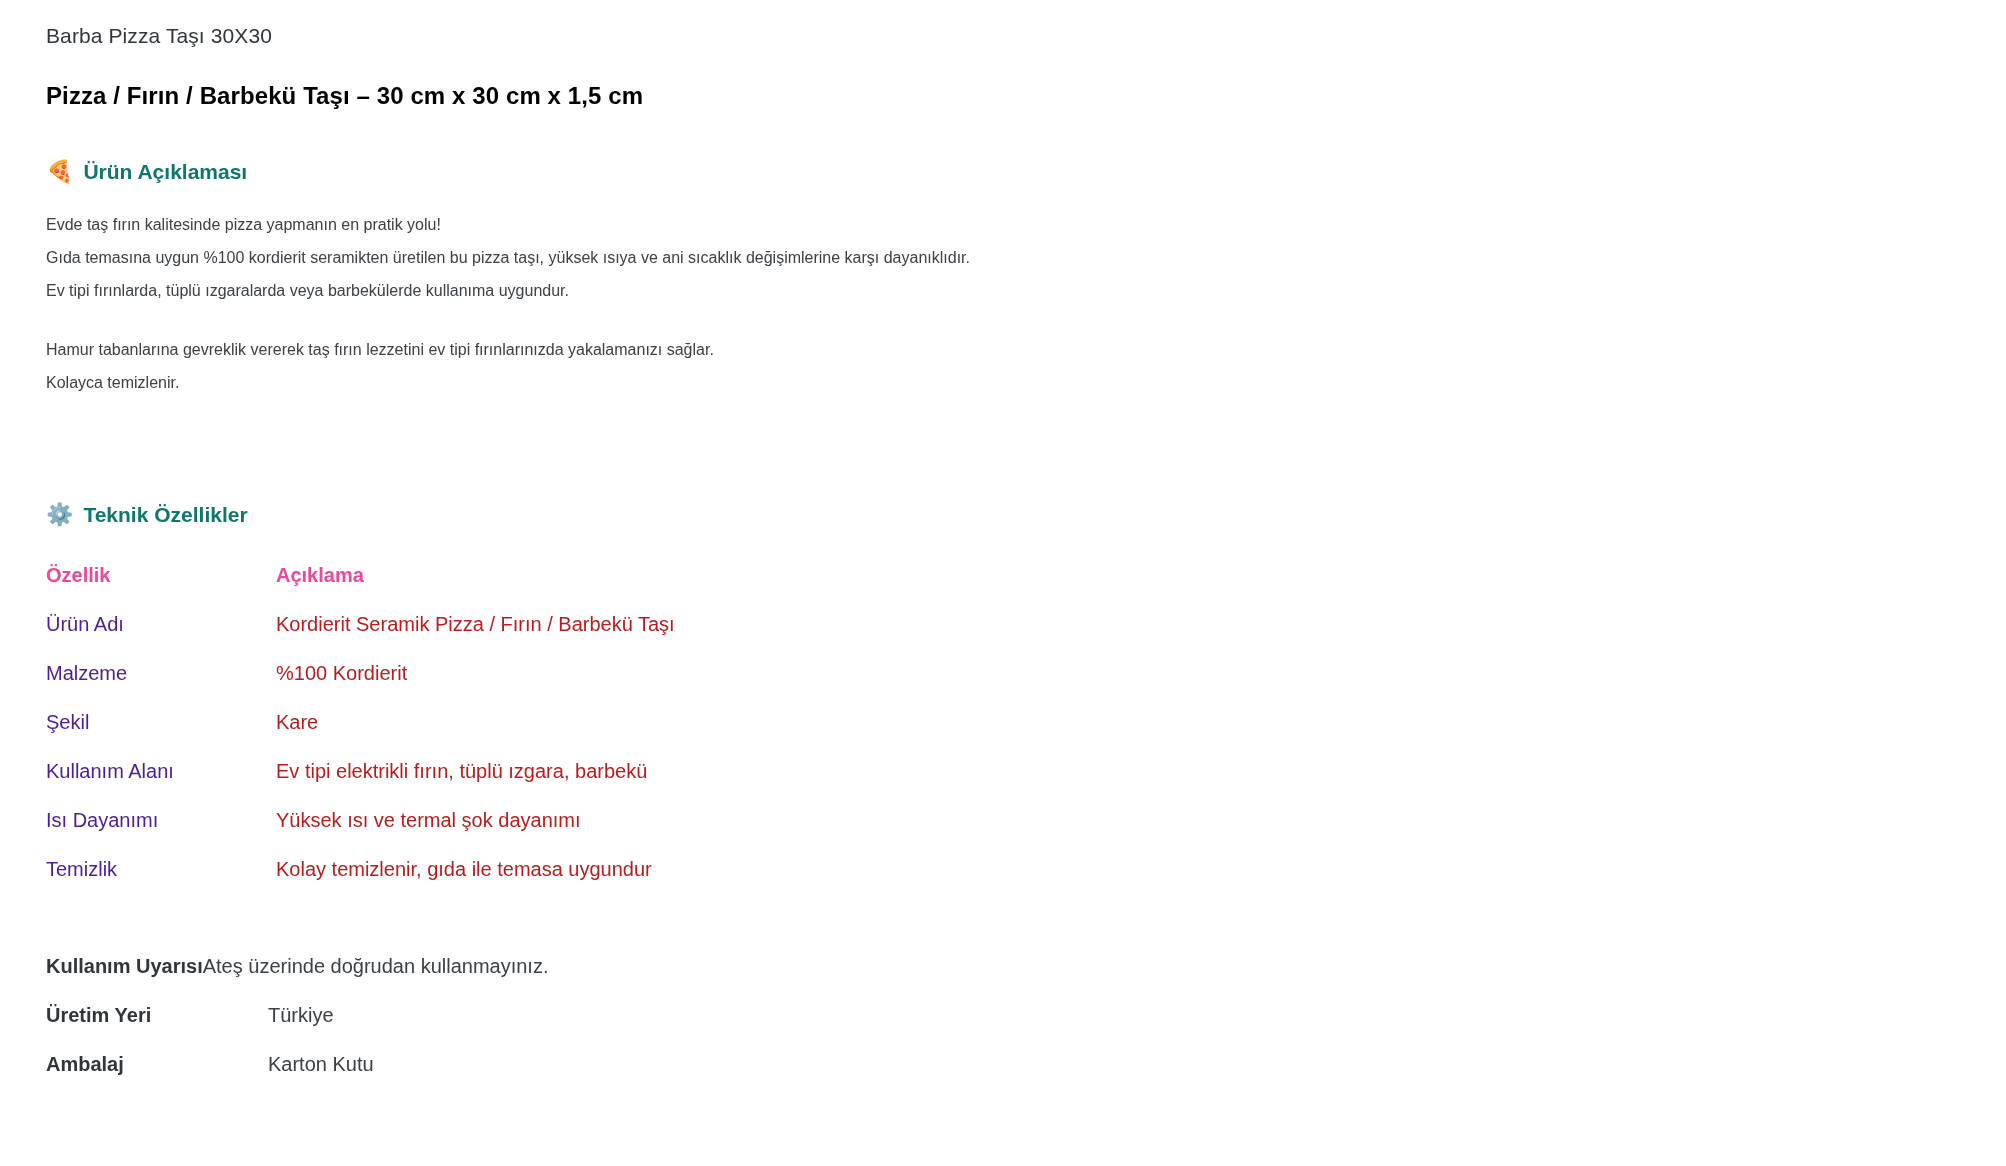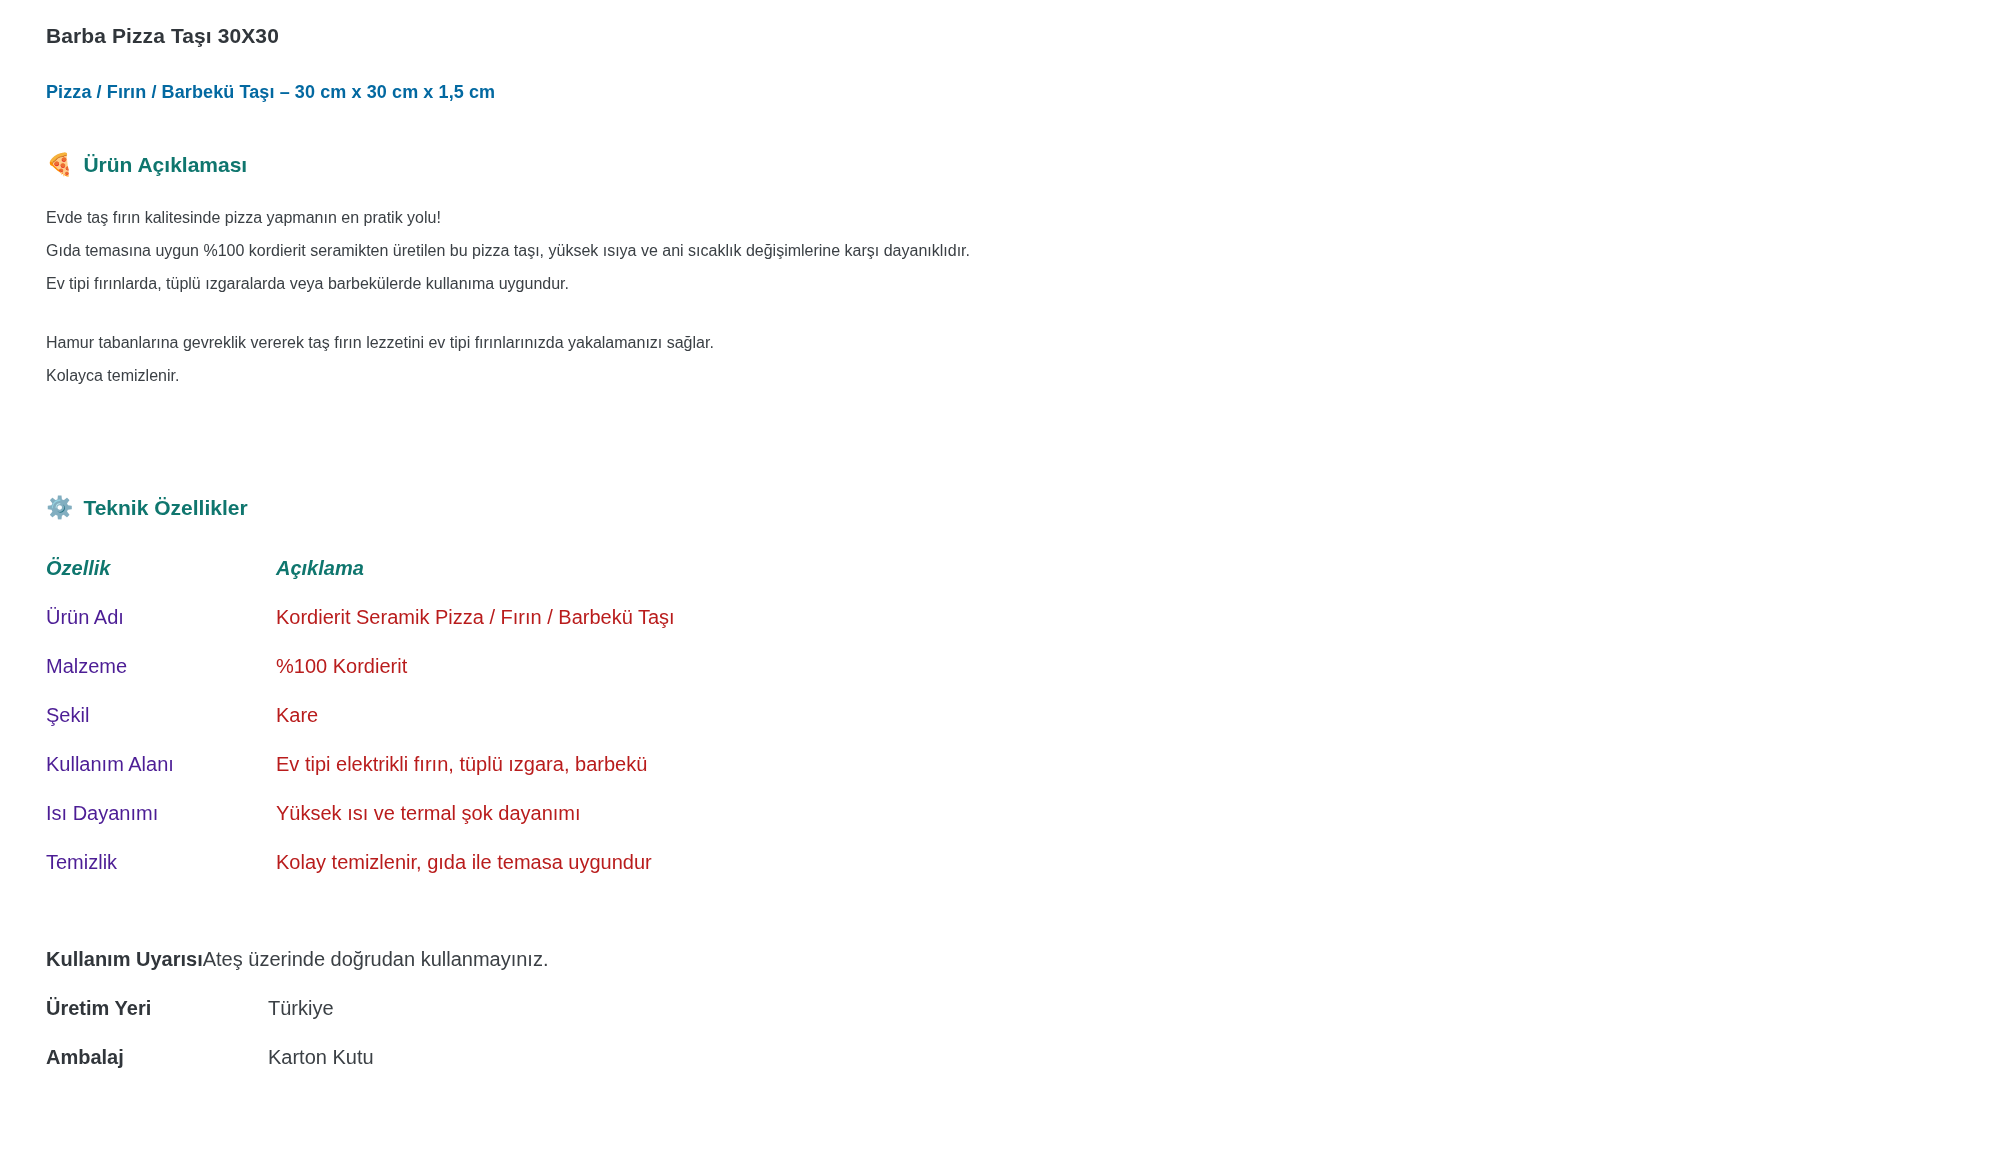--- a/index.html
+++ b/index.html
@@ -18,29 +18,29 @@
     box-sizing: border-box;
     width: 2006px;
     height: 1166px;
     padding: 24px 46px 0 46px;
     overflow: hidden;
   }
 
   
   .title {
     font-size: 21px;
-    font-weight: bold;
+    font-weight: normal;
     color: #31363b;
     letter-spacing: 0.1px;
     margin: 0 0 34px 0;
   }
   .subtitle {
-    font-size: 18px;
+    font-size: 24px;
     font-weight: bold;
-    color: #0369a1;
+    color: #000000;
     letter-spacing: 0.1px;
     margin: 0 0 50px 0;
   }
 
   
   .section-head {
     display: flex;
     align-items: center;
     gap: 10px;
     margin: 0 0 24px 0;
@@ -81,22 +81,21 @@
     white-space: nowrap;
   }
   .spec-table td.key {
     font-weight: normal;
     color: #4c1d95;
     width: 222px;
     padding-right: 8px;
   }
   .spec-table tr.header td {
     font-weight: bold;
-    color: #0f766e;
-    font-style: italic;
+    color: #ec4899;
   }
 
   
   .bottom-block { margin-top: 48px; }
   .bottom-row {
     font-size: 20px;
     line-height: 49px;
     color: #3b4045;
     white-space: nowrap;
   }

